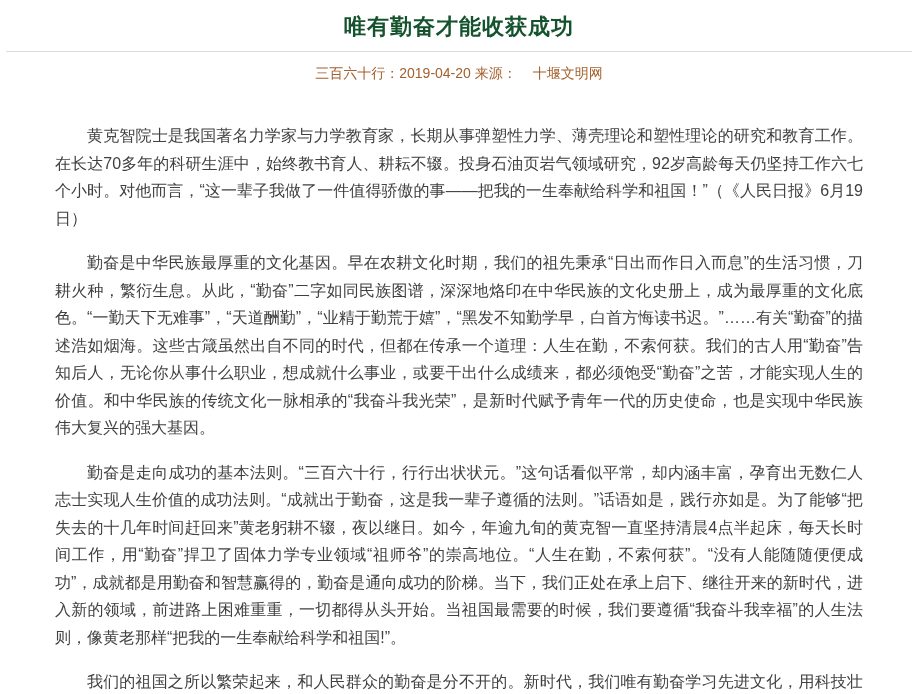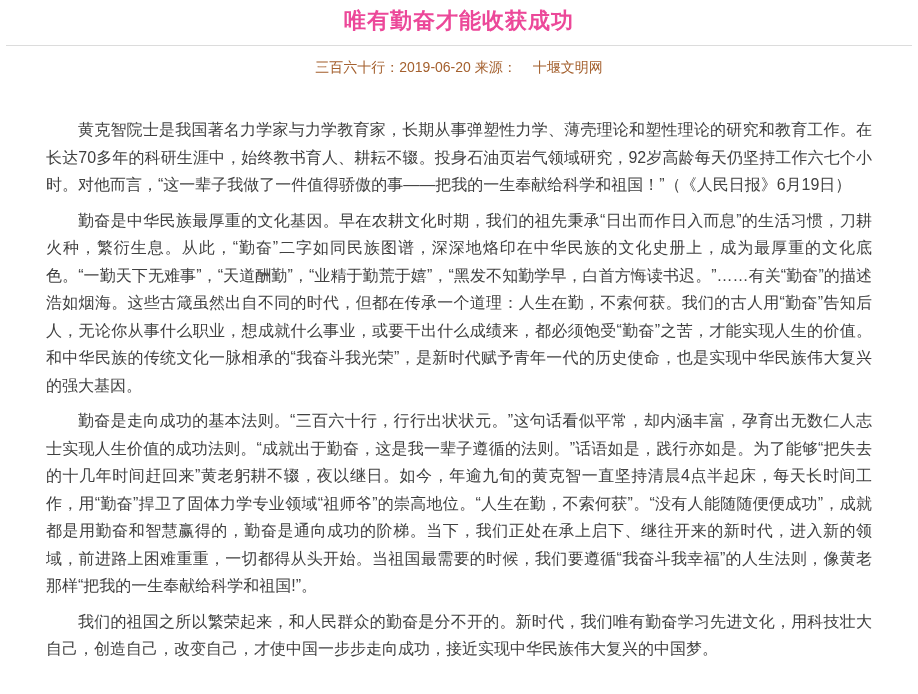--- a/index.html
+++ b/index.html
@@ -6,25 +6,25 @@
   html, body { margin: 0; padding: 0; background: #ffffff; }
   body {
     width: 918px;
     height: 694px;
     font-family: "Liberation Sans", sans-serif;
     overflow: hidden;
   }
   .page { width: 918px; height: 694px; background: #ffffff; }
   .article-title {
     margin: 0;
-    padding-top: 6px;
+    padding-top: 12px;
     text-align: center;
     font-size: 22px;
     font-weight: 700;
-    color: #ec4899;
+    color: #14532d;
     letter-spacing: 1px;
     line-height: 30px;
   }
   .divider {
     border: none;
     border-top: 1px solid #dcdcdc;
     margin: 9px 6px 0 6px;
     height: 0;
   }
   .meta-line {
@@ -35,33 +35,33 @@
     line-height: 18px;
   }
   .meta-line .source-name { margin-left: 16px; text-align: right; }
   .content {
     margin: 40px 38px 0 38px;
     font-size: 16px;
     line-height: 27.5px;
     color: #404040;
     text-align: justify;
   }
-  .content p { margin: 8px; text-indent: 2em; }
+  .content p { margin: 17px; text-indent: 2em; }
 </style>
 </head>
 <body>
 
 <div class="page">
 
   <h1 class="article-title">唯有勤奋才能收获成功</h1>
 
   <hr class="divider">
 
   <div class="meta-line">
-    <span>三百六十行：</span><span>2019-06-20</span>
+    <span>三百六十行：</span><span>2019-04-20</span>
     <span>来源：</span><span class="source-name">十堰文明网</span>
   </div>
 
   <div class="content">
     <p>黄克智院士是我国著名力学家与力学教育家，长期从事弹塑性力学、薄壳理论和塑性理论的研究和教育工作。在长达70多年的科研生涯中，始终教书育人、耕耘不辍。投身石油页岩气领域研究，92岁高龄每天仍坚持工作六七个小时。对他而言，“这一辈子我做了一件值得骄傲的事——把我的一生奉献给科学和祖国！”（《人民日报》6月19日）</p>
     <p>勤奋是中华民族最厚重的文化基因。早在农耕文化时期，我们的祖先秉承“日出而作日入而息”的生活习惯，刀耕火种，繁衍生息。从此，“勤奋”二字如同民族图谱，深深地烙印在中华民族的文化史册上，成为最厚重的文化底色。“一勤天下无难事”，“天道酬勤”，“业精于勤荒于嬉”，“黑发不知勤学早，白首方悔读书迟。”……有关“勤奋”的描述浩如烟海。这些古箴虽然出自不同的时代，但都在传承一个道理：人生在勤，不索何获。我们的古人用“勤奋”告知后人，无论你从事什么职业，想成就什么事业，或要干出什么成绩来，都必须饱受“勤奋”之苦，才能实现人生的价值。和中华民族的传统文化一脉相承的“我奋斗我光荣”，是新时代赋予青年一代的历史使命，也是实现中华民族伟大复兴的强大基因。</p>
     <p>勤奋是走向成功的基本法则。“三百六十行，行行出状状元。”这句话看似平常，却内涵丰富，孕育出无数仁人志士实现人生价值的成功法则。“成就出于勤奋，这是我一辈子遵循的法则。”话语如是，践行亦如是。为了能够“把失去的十几年时间赶回来”黄老躬耕不辍，夜以继日。如今，年逾九旬的黄克智一直坚持清晨4点半起床，每天长时间工作，用“勤奋”捍卫了固体力学专业领域“祖师爷”的崇高地位。“人生在勤，不索何获”。“没有人能随随便便成功”，成就都是用勤奋和智慧赢得的，勤奋是通向成功的阶梯。当下，我们正处在承上启下、继往开来的新时代，进入新的领域，前进路上困难重重，一切都得从头开始。当祖国最需要的时候，我们要遵循“我奋斗我幸福”的人生法则，像黄老那样“把我的一生奉献给科学和祖国!”。</p>
     <p>我们的祖国之所以繁荣起来，和人民群众的勤奋是分不开的。新时代，我们唯有勤奋学习先进文化，用科技壮大自己，创造自己，改变自己，才使中国一步步走向成功，接近实现中华民族伟大复兴的中国梦。</p>
 
   </div>

